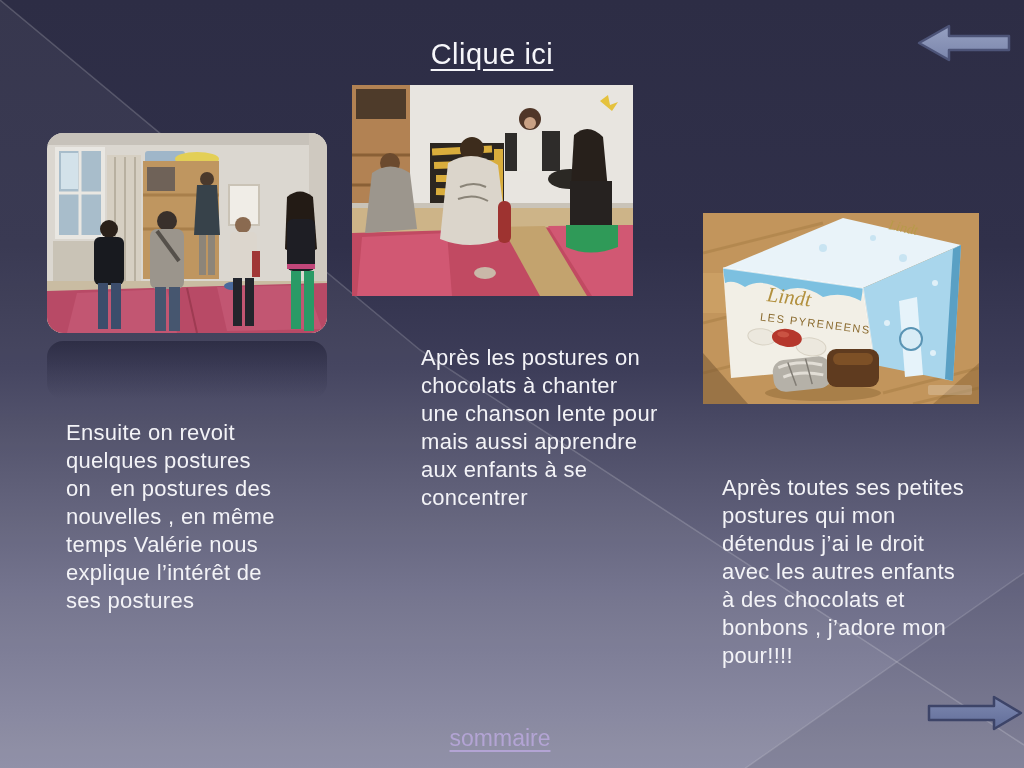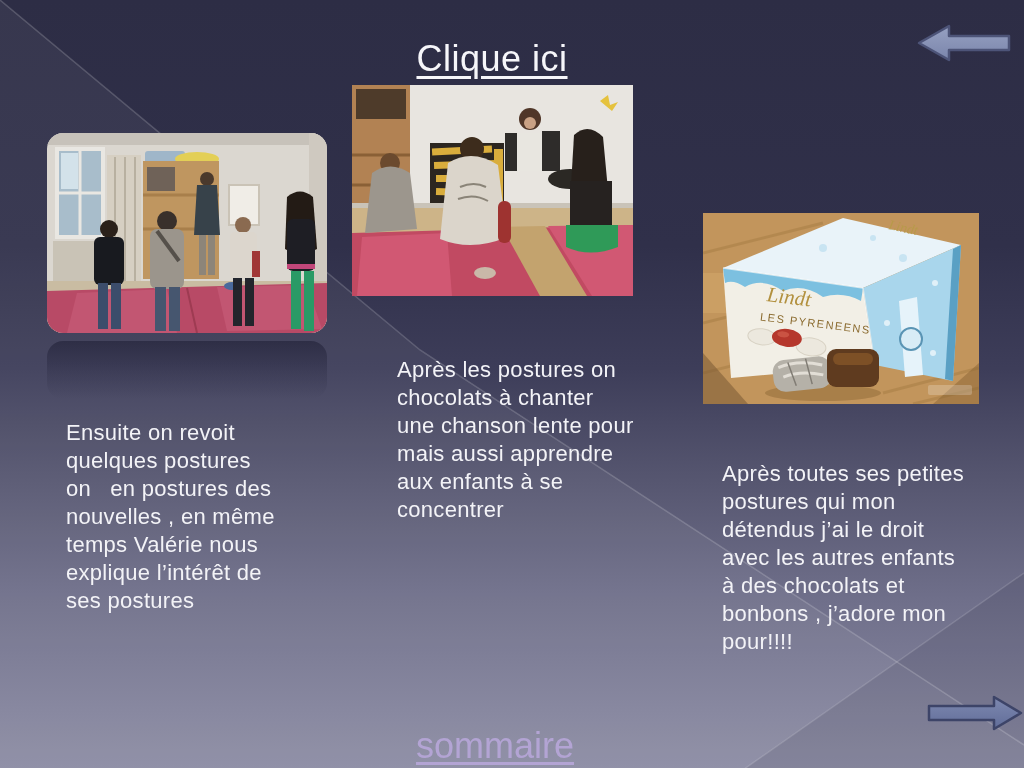--- a/index.html
+++ b/index.html
@@ -16,31 +16,31 @@
   .facet-svg{position:absolute;inset:0;pointer-events:none;}
   .photo{position:absolute;overflow:hidden;display:block;}
   .photo svg{display:block;width:100%;height:100%;}
   .photo-rounded{border-radius:16px;}
   .reflection{
     position:absolute;border-radius:16px;
     background:linear-gradient(180deg,rgba(22,22,44,0.48) 0%,rgba(22,22,44,0.18) 55%,rgba(22,22,44,0) 100%);
   }
   .clique{
     position:absolute;left:380px;top:38px;width:224px;text-align:center;
-    font-size:36px;letter-spacing:0.5px;color:#f6f6fa;text-decoration:underline;
+    font-size:29px;letter-spacing:0.5px;color:#f6f6fa;text-decoration:underline;
     text-underline-offset:5px;cursor:pointer;
   }
   .caption{position:absolute;color:#f3f3f7;font-size:22px;line-height:28px;letter-spacing:0.3px;}
   .caption div{white-space:pre;}
   .caption-left{left:66px;top:419px;width:280px;}
-  .caption-center{left:397px;top:344px;width:290px;margin-top:12px;}
-  .caption-right{left:722px;top:460px;width:300px;}
+  .caption-center{left:421px;top:344px;width:290px;}
+  .caption-right{left:722px;top:474px;width:300px;}
   .sommaire{
-    position:absolute;left:416px;top:725px;width:200px;text-align:left;
-    font-size:36px;color:#b3a4d4;text-decoration:underline;text-underline-offset:4px;cursor:pointer;
+    position:absolute;left:400px;top:725px;width:200px;text-align:center;
+    font-size:23px;color:#b3a4d4;text-decoration:underline;text-underline-offset:4px;cursor:pointer;
   }
   .arrow-btn{position:absolute;cursor:pointer;}
   .arrow-top{left:916px;top:23px;width:96px;height:38px;}
   .arrow-bottom{left:926px;top:693px;width:98px;height:40px;}
 </style>
 </head>
 <body>
 
 <div class="slide">
 

